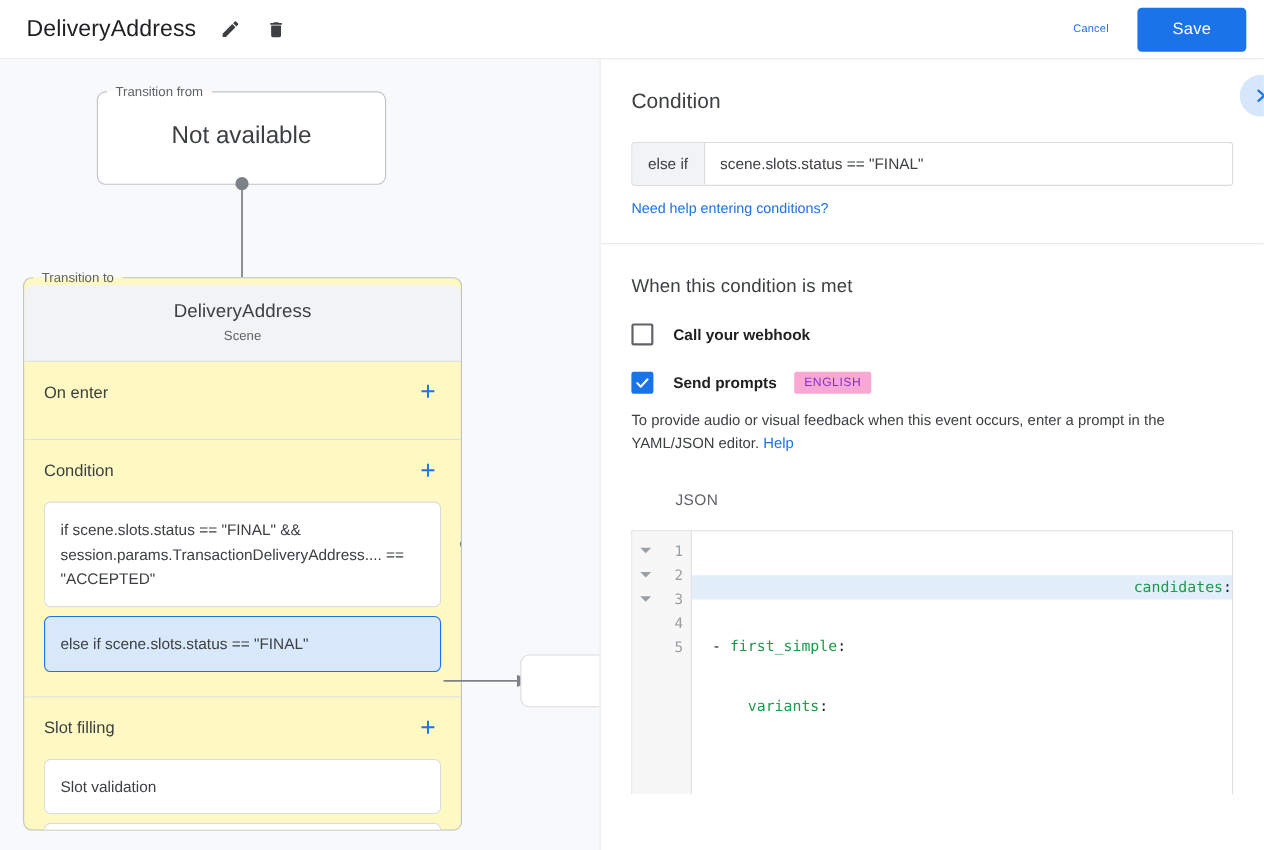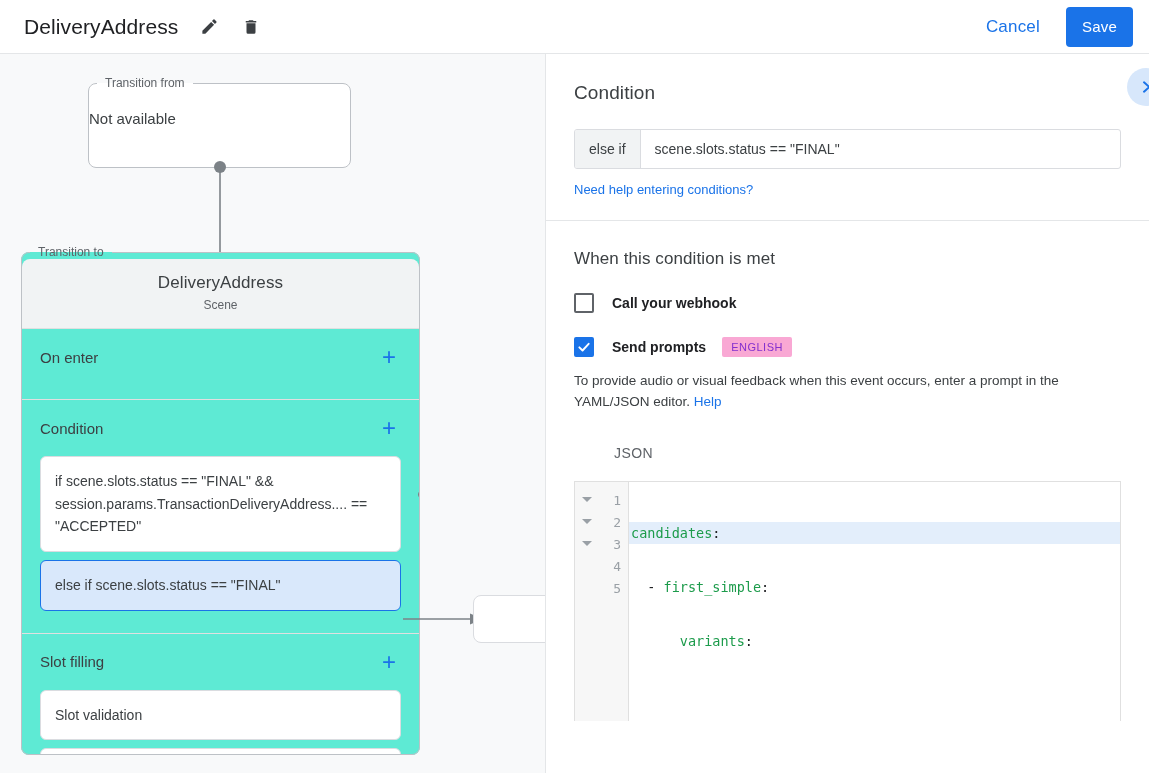--- a/index.html
+++ b/index.html
@@ -26,29 +26,29 @@
   .hdr-icon {
     margin-left: 20px; width: 22px; height: 24px;
     display: flex; align-items: center; justify-content: center;
     cursor: pointer;
   }
   .hdr-icon svg { display: block; }
   #topbar-right {
     margin-left: auto; display: flex; align-items: center; padding-right: 16px;
   }
   #cancel-button {
-    font-size: 17px; color: #1a73e8; background: none; border: none;
+    font-size: 10px; color: #1a73e8; background: none; border: none;
     font-family: inherit; cursor: pointer; padding: 8px 14px;
     letter-spacing: .2px;
   }
   #save-button {
     margin-left: 12px;
     background: #1a73e8; color: #fff; border: none; border-radius: 4px;
     font-family: inherit; font-size: 15px; letter-spacing: .2px;
-    padding: 0 16px; height: 40px; cursor: pointer;
+    padding: 0 32px; height: 40px; cursor: pointer;
   }
 
   
   #body-area {
     position: absolute; top: 54px; left: 0; width: 1149px; height: 719px;
   }
   #left-panel {
     position: absolute; left: 0; top: 0; width: 545px; height: 719px;
     background: #f8f9fa; overflow: hidden;
   }
@@ -63,30 +63,30 @@
     border: 1px solid #bdc1c6; border-radius: 8px;
     background: #ffffff;
   }
   fieldset.flow-box > legend {
     font-size: 12px; color: #5f6368; padding: 0 8px; margin-left: 8px;
   }
   #transition-from {
     left: 88px; top: 22px; width: 263px; height: 92px;
   }
   #transition-from .fb-title {
-    text-align: left; font-size: 15px; color: #3c4043; padding-top: 20px;
+    text-align: center; font-size: 22px; color: #3c4043; padding-top: 20px;
   }
 
   #connector {
     position: absolute; left: 212px; top: 107px; width: 16px; height: 110px;
   }
 
   #transition-to {
     left: 21px; top: 191px; width: 399px; height: 510px;
-    background: #5eead4; padding: 0; overflow: hidden;
+    background: #fef9c3; padding: 0; overflow: hidden;
   }
   #scene-header {
     background: #f1f3f4; padding: 14px 0 16px; border-bottom: 1px solid #e0e0e0;
     margin: 0 -1px;
   }
   #scene-header .scene-name {
     text-align: center; font-size: 17px; color: #3c4043; letter-spacing: .1px;
   }
   #scene-header .scene-sub {
     text-align: center; font-size: 12px; color: #5f6368; margin-top: 5px;
@@ -193,21 +193,21 @@
     padding-right: 7px; color: #9aa0a6; font-size: 13px; position: relative;
   }
   .fold {
     position: absolute; left: 7px; top: 7px;
     width: 0; height: 0; border-left: 5px solid transparent;
     border-right: 5px solid transparent; border-top: 5px solid #9aa0a6;
     cursor: pointer;
   }
   #code-lines { flex: 1; padding-top: 8px; overflow: hidden; white-space: pre; }
   .cline { height: 22px; line-height: 22px; padding-left: 2px; color: #202124; }
-  .cline.active { background: #e3eefb; }
+  .cline.active { background: #e3eefb; text-align: right; }
   .k { color: #1c9b4b; }
   .p { color: #202124; }
 </style>
 </head>
 <body>
 
 <div id="topbar">
   <div id="page-title">DeliveryAddress</div>
 
   <div class="hdr-icon">

